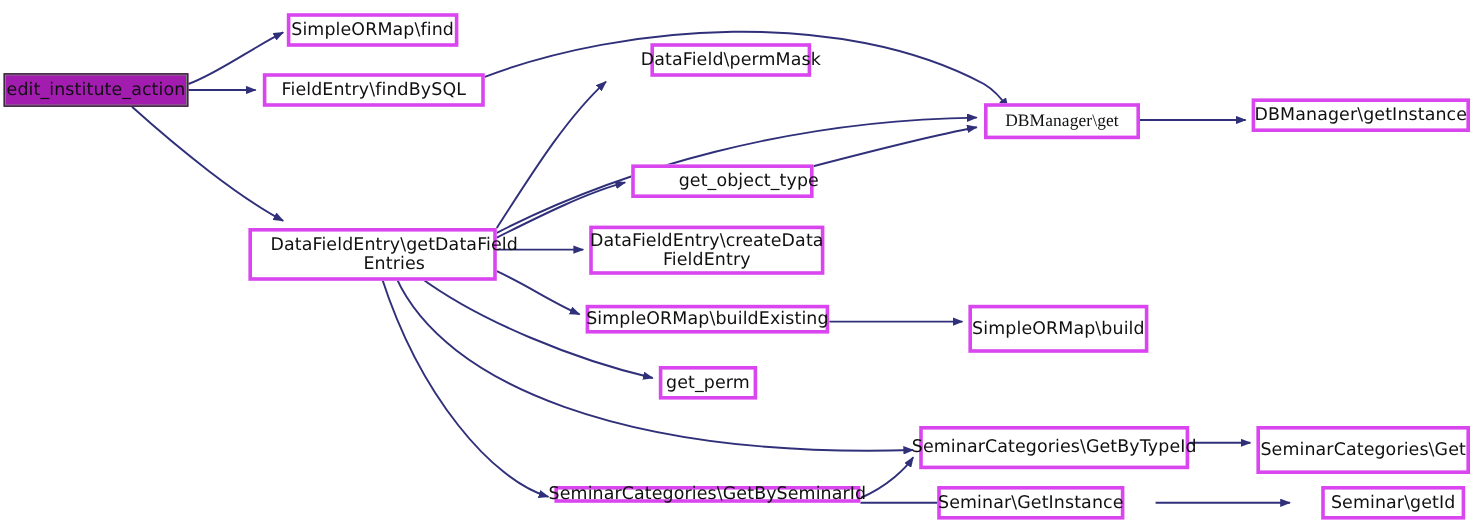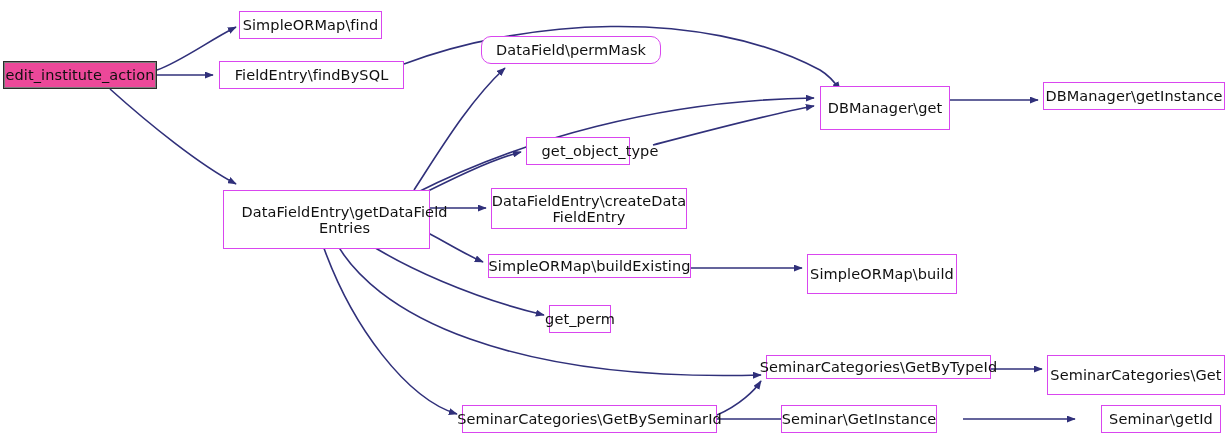--- a/index.html
+++ b/index.html
@@ -19,35 +19,35 @@
     position: absolute;
     left: 0;
     top: 0;
     width: 1229px;
     height: 440px;
     pointer-events: none;
   }
   .node {
     position: absolute;
     box-sizing: border-box;
-    border: 1px solid #d946ef;
+    border: 3px solid #d946ef;
     background: #ffffff;
     color: #101010;
     font-size: 14.5px;
     line-height: 16px;
     display: flex;
     align-items: center;
     justify-content: center;
     text-align: center;
     white-space: pre-line;
     letter-spacing: 0.1px;
     z-index: 2;
   }
   .node.highlight {
-    background: #ec4899;
+    background: #a21caf;
     border: 1px solid #2b2b2b;
     box-shadow: 0 0 0 1px #7c7c7c inset;
   }
 </style>
 </head>
 <body>
 
 <div id="canvas">
   <svg id="edges" viewBox="0 0 1229 440" xmlns="http://www.w3.org/2000/svg">
     <defs>
@@ -74,30 +74,30 @@
         <path d="M991,369 L1042,369"></path>
         <path d="M717,415 C740,405 755,390 761,381"></path>
         <path d="M717,419 L798,419"></path>
         <path d="M963,419 L1075,419"></path>
       </g>
   </svg>
   <div id="node-layer">
       <div class="node highlight" style="left: 3px; top: 61px; width: 154px; height: 28px;">edit_institute_action</div>
       <div class="node" style="left: 239px; top: 11px; width: 143px; height: 28px;">SimpleORMap\find</div>
       <div class="node" style="left: 219px; top: 61px; width: 185px; height: 28px;">FieldEntry\findBySQL</div>
-      <div class="node" style="left: 223px; top: 190px; width: 207px; height: 59px; padding-left: 36px;">DataFieldEntry\getDataField
+      <div class="node" style="left: 207px; top: 190px; width: 207px; height: 44px; padding-left: 36px;">DataFieldEntry\getDataField
 Entries</div>
-      <div class="node" style="left: 481px; top: 36px; width: 180px; height: 28px; border-radius: 10px;">DataField\permMask</div>
-      <div class="node" style="left: 526px; top: 137px; width: 104px; height: 28px; padding-left: 44px;">get_object_type</div>
+      <div class="node" style="left: 542px; top: 36px; width: 134px; height: 28px;">DataField\permMask</div>
+      <div class="node" style="left: 526px; top: 137px; width: 152px; height: 28px; padding-left: 44px;">get_object_type</div>
       <div class="node" style="left: 491px; top: 188px; width: 196px; height: 41px;">DataFieldEntry\createData
 FieldEntry</div>
       <div class="node" style="left: 488px; top: 254px; width: 203px; height: 24px;">SimpleORMap\buildExisting</div>
-      <div class="node" style="left: 549px; top: 305px; width: 62px; height: 28px;">get_perm</div>
-      <div class="node" style="left: 820px; top: 86px; width: 130px; height: 44px;">DBManager\get</div>
+      <div class="node" style="left: 549px; top: 305px; width: 82px; height: 28px;">get_perm</div>
+      <div class="node" style="left: 820px; top: 86px; width: 130px; height: 30px; font-family: Liberation Serif, serif;">DBManager\get</div>
       <div class="node" style="left: 1043px; top: 82px; width: 182px; height: 28px;">DBManager\getInstance</div>
       <div class="node" style="left: 807px; top: 254px; width: 150px; height: 40px;">SimpleORMap\build</div>
-      <div class="node" style="left: 766px; top: 355px; width: 225px; height: 24px;">SeminarCategories\GetByTypeId</div>
+      <div class="node" style="left: 766px; top: 355px; width: 225px; height: 36px;">SeminarCategories\GetByTypeId</div>
       <div class="node" style="left: 1047px; top: 355px; width: 178px; height: 40px;">SeminarCategories\Get</div>
-      <div class="node" style="left: 462px; top: 405px; width: 255px; height: 28px;">SeminarCategories\GetBySeminarId</div>
+      <div class="node" style="left: 462px; top: 405px; width: 255px; height: 14px;">SeminarCategories\GetBySeminarId</div>
       <div class="node" style="left: 781px; top: 405px; width: 156px; height: 28px;">Seminar\GetInstance</div>
       <div class="node" style="left: 1080px; top: 405px; width: 120px; height: 28px; margin-left: 21px;">Seminar\getId</div>
     </div>
 </div>
 
 </body></html>

